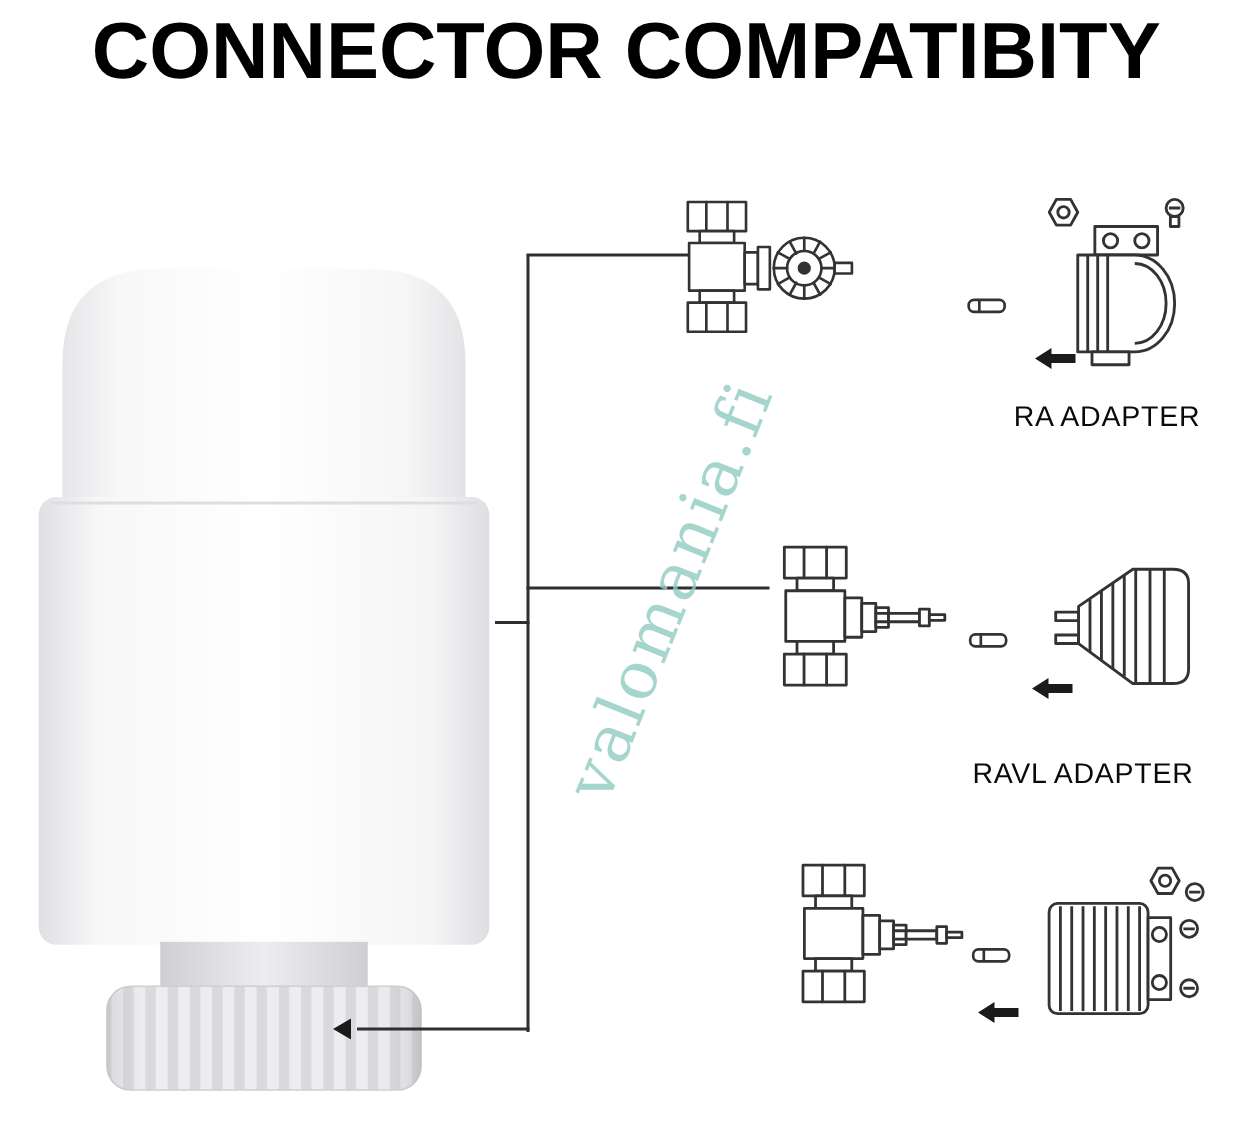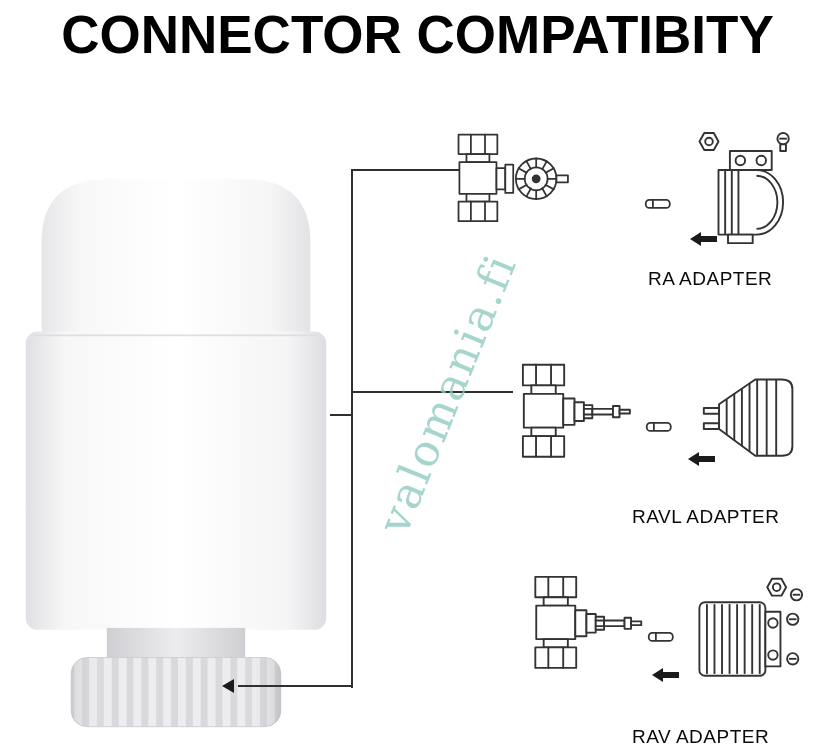--- a/index.html
+++ b/index.html
@@ -28,21 +28,21 @@
   .pin2{left:645px;top:419px;width:32px;height:15px;}
   .pin3{left:647px;top:629px;width:32px;height:15px;}
   .ad1{left:690px;top:126px;width:114px;height:126px;}
   .ad2{left:700px;top:366px;width:100px;height:107px;}
   .ad3{left:688px;top:574px;width:118px;height:115px;}
   .arrow{position:absolute;width:28px;height:16px;z-index:3;}
   .ar1{left:690px;top:231px;}
   .ar2{left:688px;top:451px;}
   .ar3{left:652px;top:667px;}
   .adapter-label{
-    position:absolute;width:180px;font-size:19px;
+    position:absolute;width:180px;text-align:center;font-size:19px;
     letter-spacing:0.5px;color:#0a0a0a;z-index:3;
   }
   .lb1{left:648px;top:268px;}
   .lb2{left:632px;top:506px;}
   .lb3{left:632px;top:726px;}
   .watermark{
     position:absolute;left:287px;top:368px;width:320px;text-align:center;
     transform:rotate(-68deg);transform-origin:center;
     font-family:"DejaVu Serif",serif;font-size:44px;letter-spacing:2px;
     color:rgba(142,202,193,0.8);z-index:6;pointer-events:none;white-space:nowrap;
@@ -257,17 +257,16 @@
         <circle cx="90" cy="86" r="5"></circle>
       <circle cx="111" cy="48" r="6"></circle>
         <line x1="107" y1="48" x2="115" y2="48"></line>
       <circle cx="111" cy="90" r="6"></circle>
         <line x1="107" y1="90" x2="115" y2="90"></line>
     </g>
   </svg>
   <svg class="arrow ar3" viewBox="0 0 28 16">
     <polygon points="0,8 11,1 11,5 27,5 27,11 11,11 11,15" fill="#1b1b1b"></polygon>
   </svg>
-  <div class="adapter-label lb3">RAV ADAPTER</div>
 
   <div class="watermark">valomania.fi</div>
 
 </div>
 
 </body></html>

